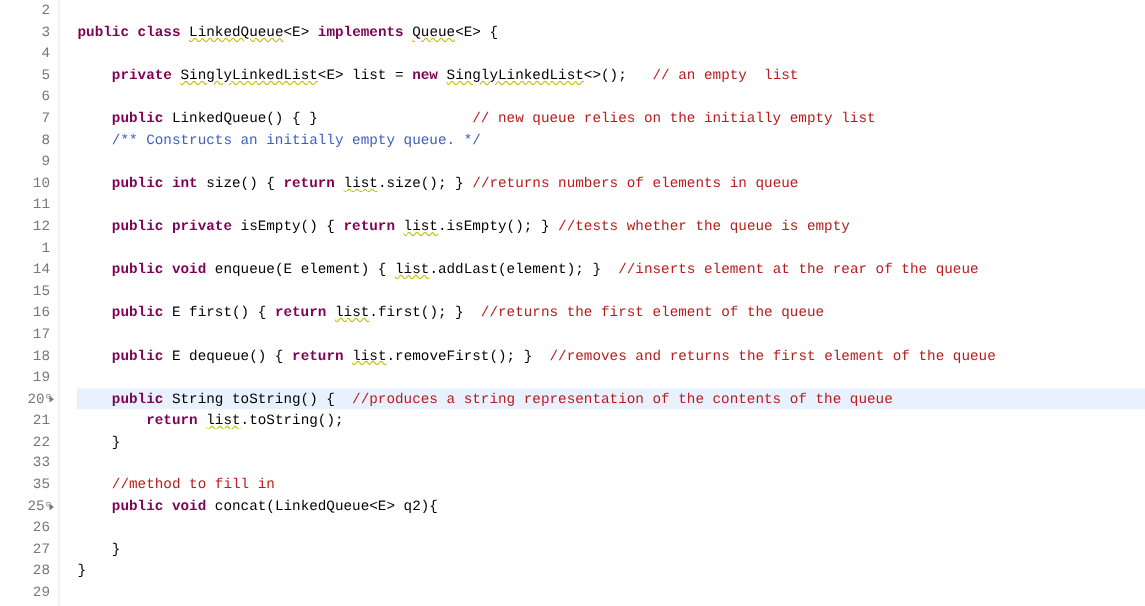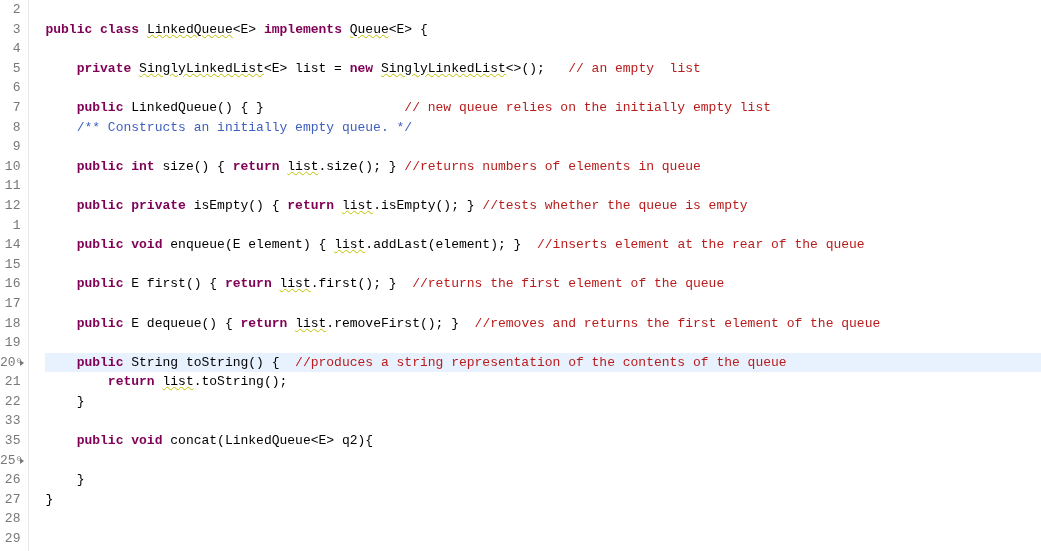--- a/index.html
+++ b/index.html
@@ -20,20 +20,21 @@
       border-right: 1px solid #e8e8e8;
       user-select: none;
       min-width: 28px;
     }
     .gutter-line {
       height: 19.6px;
       line-height: 19.6px;
     }
     .gutter-override {
       position: relative;
+      padding-left: 25px;
     }
     .gutter-override::after {
       content: "";
       position: absolute;
       right: -4px;
       top: 7px;
       width: 0; height: 0;
       border-top: 3px solid transparent;
       border-bottom: 3px solid transparent;
       border-left: 4px solid #787878;
@@ -111,18 +112,19 @@
     <div class="line"><span class="plain">    </span><span class="kw">public void</span><span class="plain"> enqueue(E element) { </span><span class="squiggle">list</span><span class="plain">.addLast(element); }  </span><span class="com">//inserts element at the rear of the queue</span></div>
     <div class="line"><span class="plain"></span></div>
     <div class="line"><span class="plain">    </span><span class="kw">public</span><span class="plain"> E first() { </span><span class="kw">return</span><span class="plain"> </span><span class="squiggle">list</span><span class="plain">.first(); }  </span><span class="com">//returns the first element of the queue</span></div>
     <div class="line"><span class="plain"></span></div>
     <div class="line"><span class="plain">    </span><span class="kw">public</span><span class="plain"> E dequeue() { </span><span class="kw">return</span><span class="plain"> </span><span class="squiggle">list</span><span class="plain">.removeFirst(); }  </span><span class="com">//removes and returns the first element of the queue</span></div>
     <div class="line"><span class="plain"></span></div>
     <div class="line highlighted"><span class="plain">    </span><span class="kw">public</span><span class="plain"> String toString() {  </span><span class="com">//produces a string representation of the contents of the queue</span></div>
     <div class="line"><span class="plain">        </span><span class="kw">return</span><span class="plain"> </span><span class="squiggle">list</span><span class="plain">.toString();</span></div>
     <div class="line"><span class="plain">    }</span></div>
     <div class="line"><span class="plain"></span></div>
+    <div class="line"><span class="plain">    </span><span class="com">//method to fill in</span></div>
     <div class="line"><span class="plain">    </span><span class="kw">public void</span><span class="plain"> concat(LinkedQueue&lt;E&gt; q2){</span></div>
     <div class="line"><span class="plain"></span></div>
     <div class="line"><span class="plain">    }</span></div>
     <div class="line"><span class="plain">}</span></div>
     <div class="line"><span class="plain"></span></div>
   </div>
 
 </body></html>

